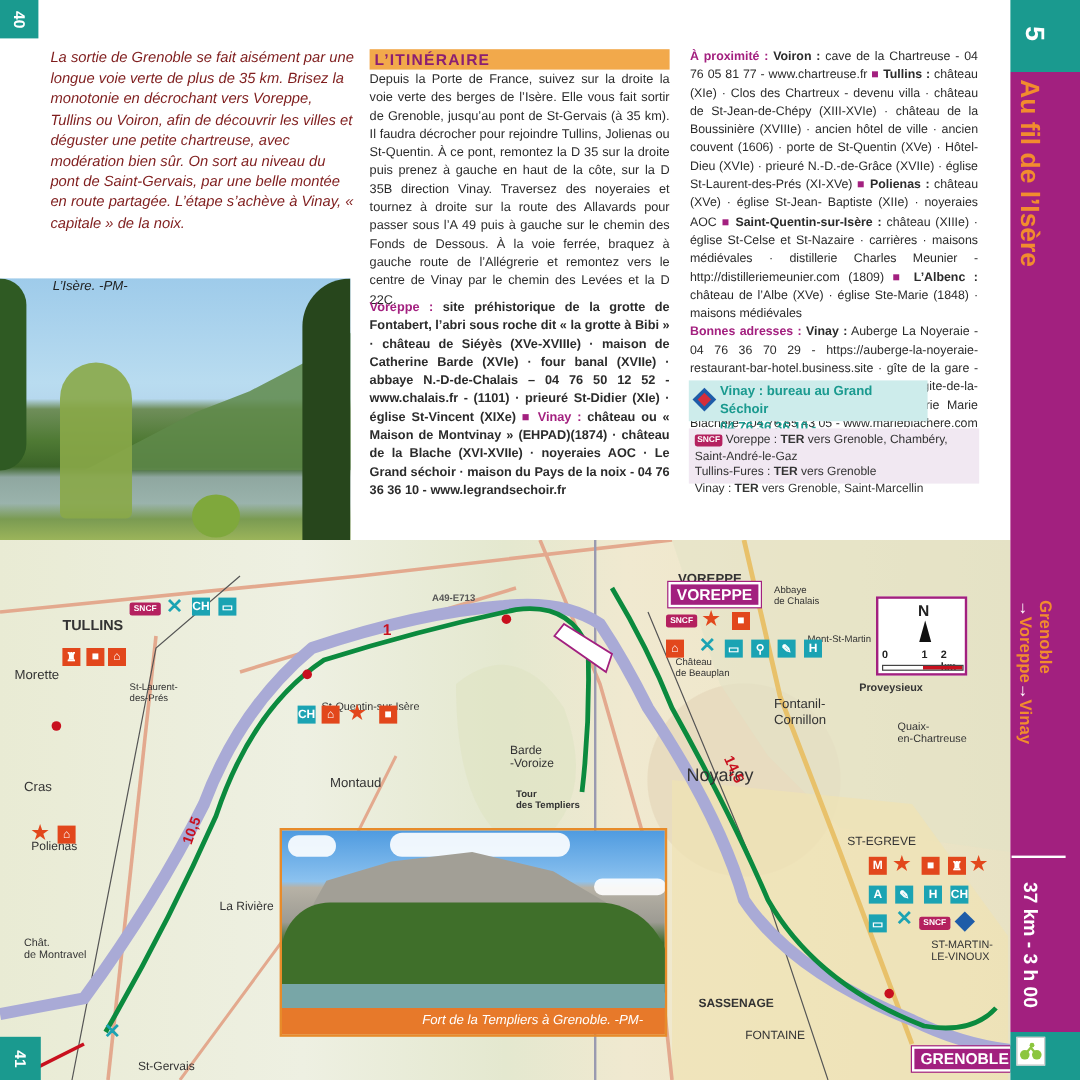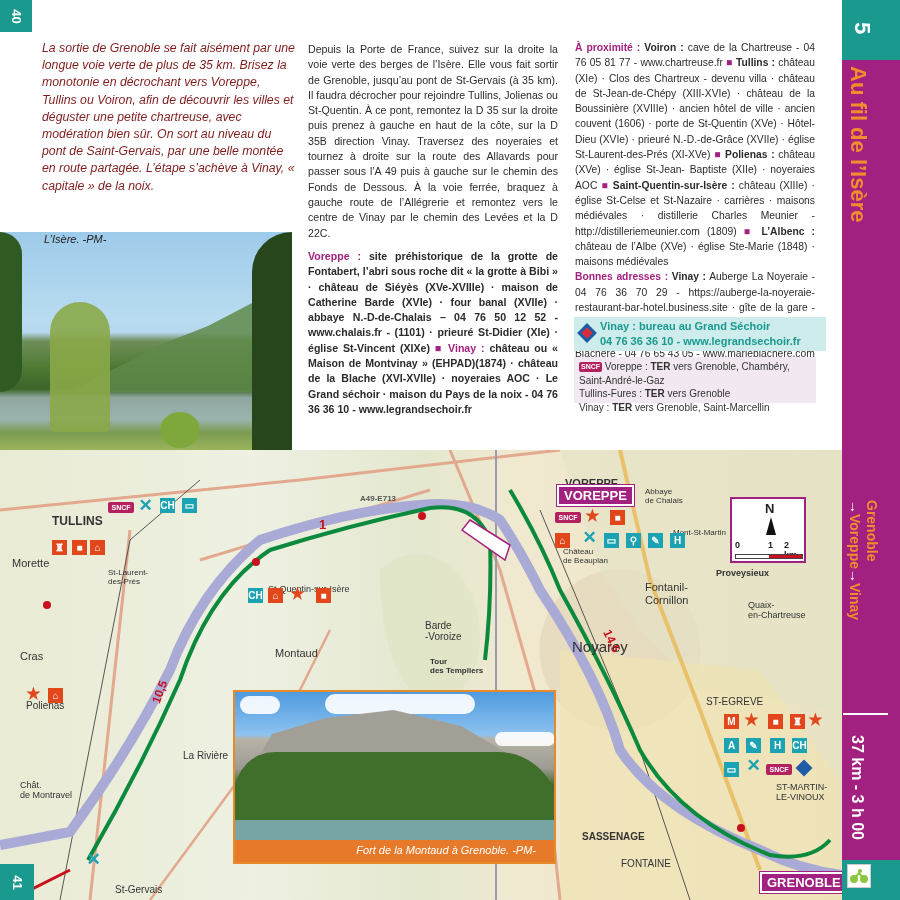--- a/index.html
+++ b/index.html
@@ -19,21 +19,21 @@
   .photo1 .tree-r{position:absolute;right:0;top:0;width:40px;height:218px;background:#27461c;border-radius:50px 0 0 0;}
   .photo1 .tree-m{position:absolute;left:50px;top:70px;width:60px;height:130px;background:#8aa848;border-radius:30px 30px 5px 5px;opacity:.9;}
   .photo1 .bush{position:absolute;left:160px;top:180px;width:40px;height:36px;background:#7fa83c;border-radius:50%;}
   .cap1{left:44px;top:233px;font-style:italic;font-size:11px;color:#222;}
   
   .sect-h{background:#f2a94b;color:#8b1f72;font-weight:bold;font-size:13px;letter-spacing:1px;padding:1px 4px;height:17px;line-height:15px;}
   .col2{left:308px;width:250px;font-size:10.6px;line-height:15.3px;color:#2b2b2b;text-align:justify;}
   .mag{color:#a3207f;font-weight:bold;}
   .bul{color:#a3207f;}
   .col3{left:575px;top:40px;width:240px;font-size:10.3px;line-height:15.3px;color:#2b2b2b;text-align:justify;}
-  .info-box{left:574px;top:317px;width:252px;height:34px;background:#cdeceb;padding:2px 6px 0 26px;font-size:11px;font-weight:bold;color:#1a9a8f;line-height:15px;}
+  .info-box{left:574px;top:317px;width:199px;height:34px;background:#cdeceb;padding:2px 6px 0 26px;font-size:11px;font-weight:bold;color:#1a9a8f;line-height:15px;}
   .info-box .diamond{position:absolute;left:6px;top:9px;width:14px;height:14px;background:#1e5ca8;transform:rotate(45deg);}
   .info-box .diamond:after{content:"";position:absolute;left:3px;top:3px;width:8px;height:8px;background:#d72d3a;}
   .train-box{left:574px;top:357px;width:242px;height:46px;background:#f1e8f2;padding:3px 5px;font-size:10px;line-height:13.6px;color:#333;}
   .sncf{display:inline-block;background:#b4215f;color:#fff;font-size:7px;font-weight:bold;padding:0 2px;border-radius:2px;line-height:10px;vertical-align:1px;}
   
   .side-top{left:842px;top:0;width:58px;height:60px;background:#1a9a8f;}
   .side-mag{left:842px;top:60px;width:58px;height:800px;background:#a2207f;}
   .side-bottom{left:842px;top:860px;width:58px;height:40px;background:#1a9a8f;}
   .side-num{left:842px;top:8px;width:40px;height:40px;color:#fff;font-weight:bold;font-size:22px;display:flex;align-items:center;justify-content:center;}
   .side-num span{transform:rotate(90deg);}
@@ -84,20 +84,21 @@
 <div class="abs photo1">
   <div class="mtn"></div>
   <div class="tree-l"></div>
   <div class="tree-m"></div>
   <div class="tree-r"></div>
   <div class="bush"></div>
 </div>
 <div class="abs cap1">L’Isère. -PM-</div>
 
 <div class="abs col2" style="top:41px;">
+  <div class="sect-h">L’ITINÉRAIRE</div>
   <div style="margin-top:1px;">Depuis la Porte de France, suivez sur la droite la voie verte des berges de l’Isère. Elle vous fait sortir de Grenoble, jusqu’au pont de St-Gervais (à 35 km). Il faudra décrocher pour rejoindre Tullins, Jolienas ou St-Quentin. À ce pont, remontez la D 35 sur la droite puis prenez à gauche en haut de la côte, sur la D 35B direction Vinay. Traversez des noyeraies et tournez à droite sur la route des Allavards pour passer sous l’A 49 puis à gauche sur le chemin des Fonds de Dessous. À la voie ferrée, braquez à gauche route de l’Allégrerie et remontez vers le centre de Vinay par le chemin des Levées et la D 22C.</div>
 </div>
 
 <div class="abs col2" style="top:248px;">
   <div style="margin-top:1px;font-weight:bold;">
     <span class="mag">Voreppe :</span>
     <span>site préhistorique de la grotte de Fontabert, l’abri sous roche dit « la grotte à Bibi » · château de Siéyès (XVe-XVIIIe) · maison de Catherine Barde (XVIe) · four banal (XVIIe) · abbaye N.-D-de-Chalais – 04 76 50 12 52 - www.chalais.fr - (1101) · prieuré St-Didier (XIe) · église St-Vincent (XIXe)</span>
     <span class="bul">■</span>
     <span class="mag">Vinay :</span>
     <span>château ou « Maison de Montvinay » (EHPAD)(1874) · château de la Blache (XVI-XVIIe) · noyeraies AOC · Le Grand séchoir · maison du Pays de la noix - 04 76 36 36 10 - www.legrandsechoir.fr</span>
@@ -285,21 +286,21 @@
   <div class="bar"></div>
 </div>
 
 <div class="abs photo2">
   <div class="cloud" style="left:5px;top:4px;width:40px;height:18px;"></div>
   <div class="cloud" style="left:90px;top:2px;width:150px;height:20px;"></div>
   <div class="cloud" style="left:260px;top:40px;width:60px;height:14px;"></div>
   <div class="cliff"></div>
   <div class="trees"></div>
   <div class="water"></div>
-  <div class="cap2">Fort de la Montaud à Grenoble. -PM-</div>
+  <div class="cap2">Fort de la Templiers à Grenoble. -PM-</div>
 </div>
 
 <div class="abs pagenum" style="left:0;top:864px;width:34px;height:36px;">
   <span>41</span>
 </div>
 
 <div class="abs side-top"></div>
 <div class="abs side-mag"></div>
 <div class="abs side-bottom"></div>
 <div class="abs side-num">

